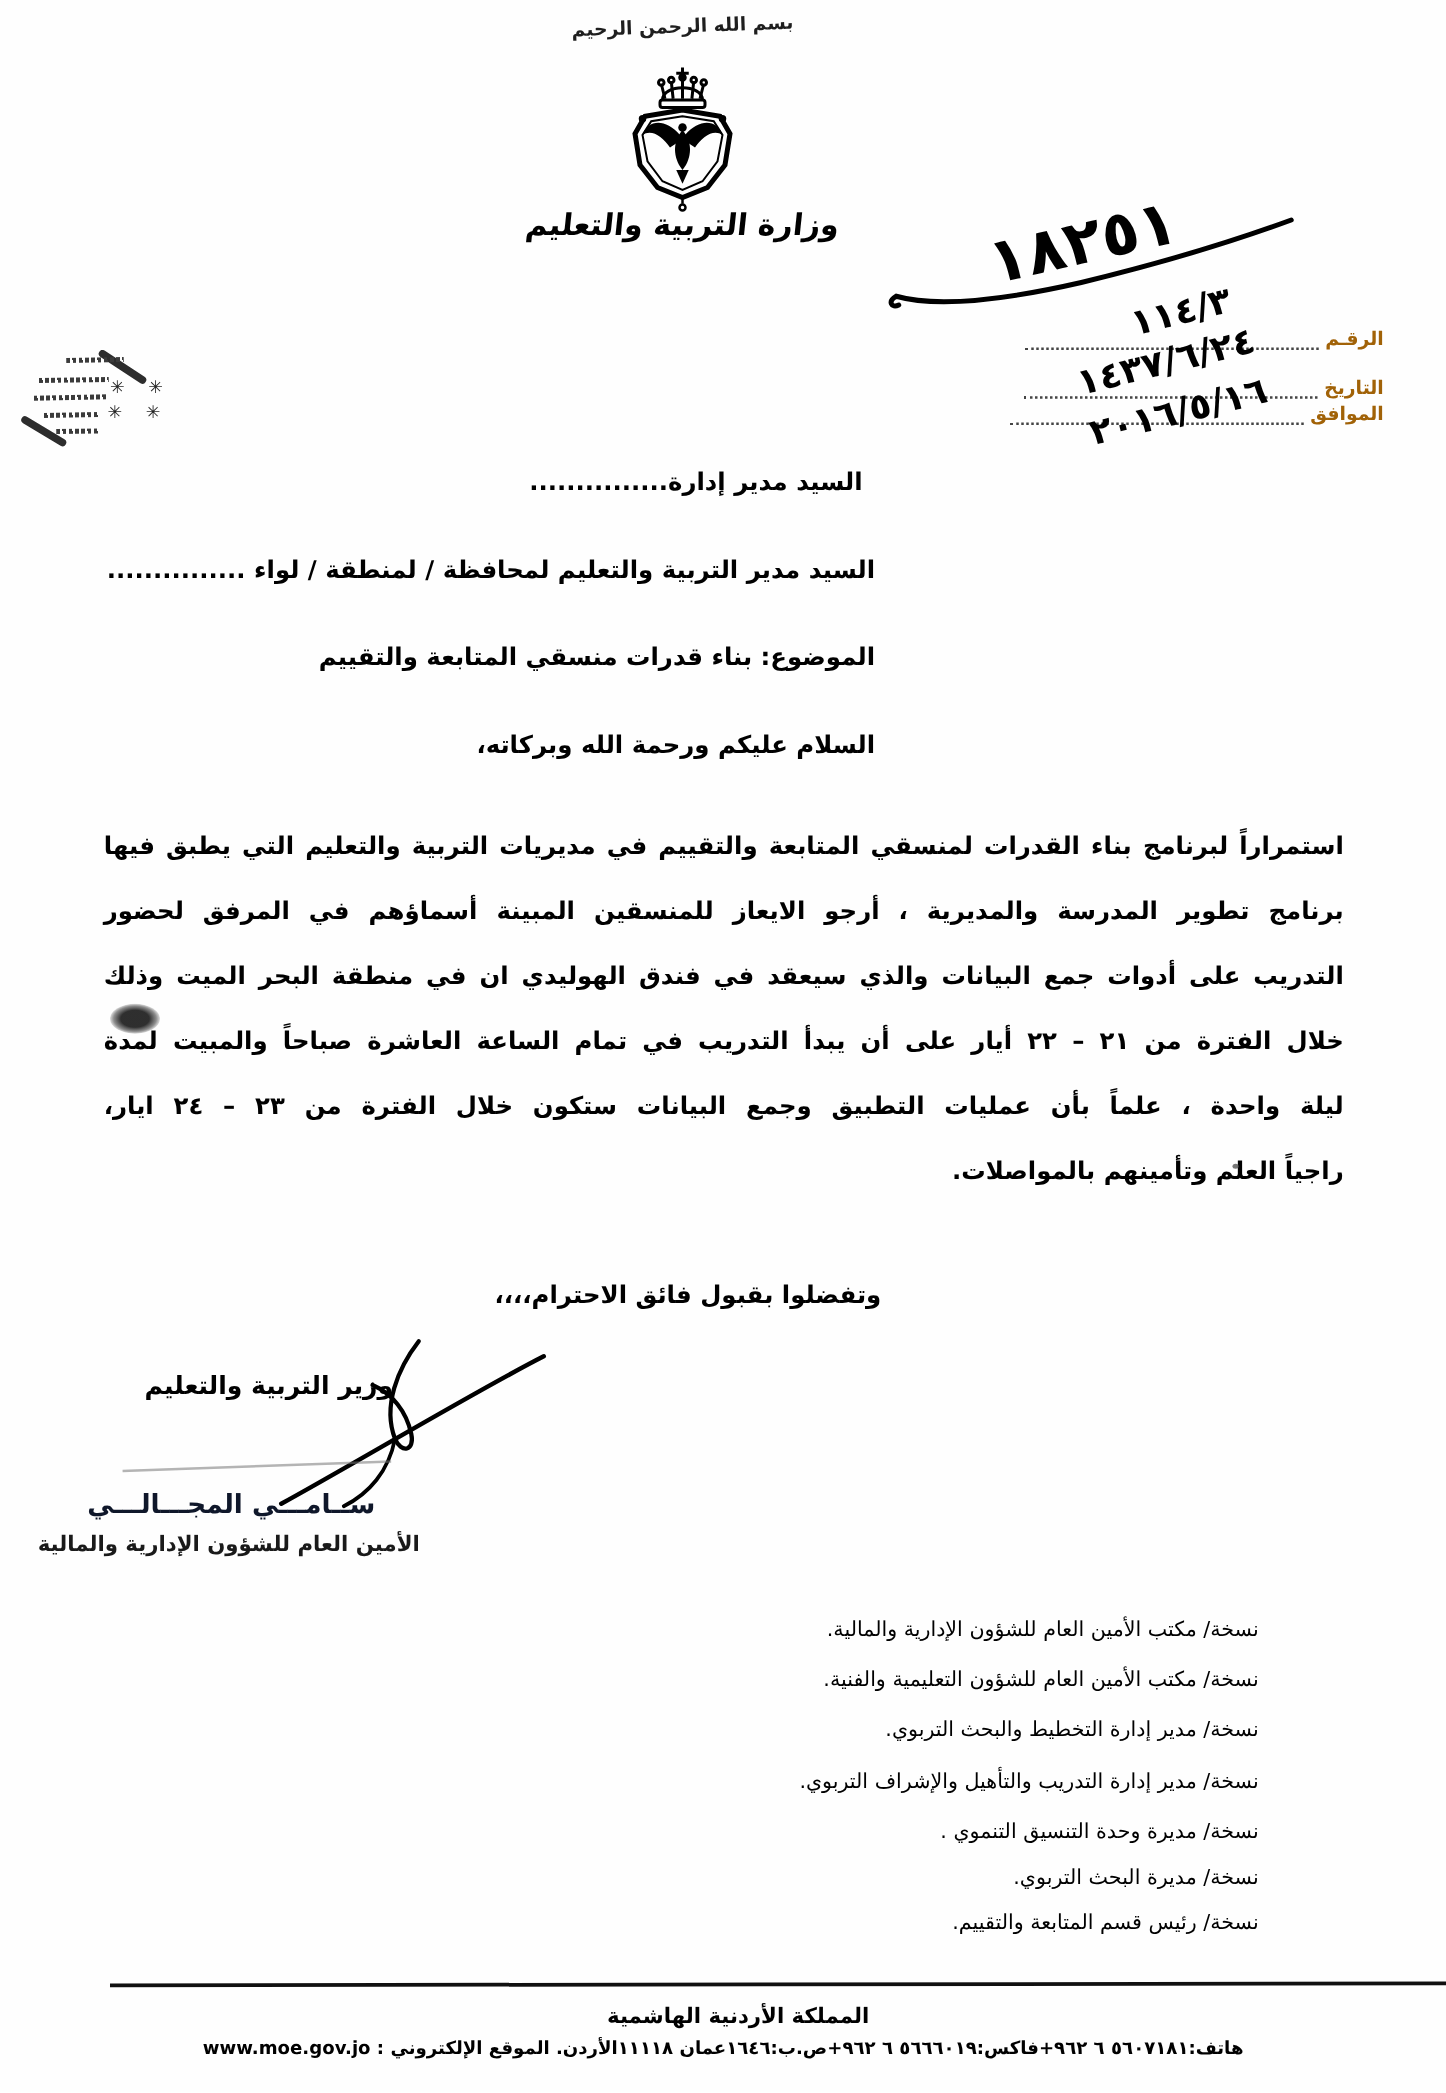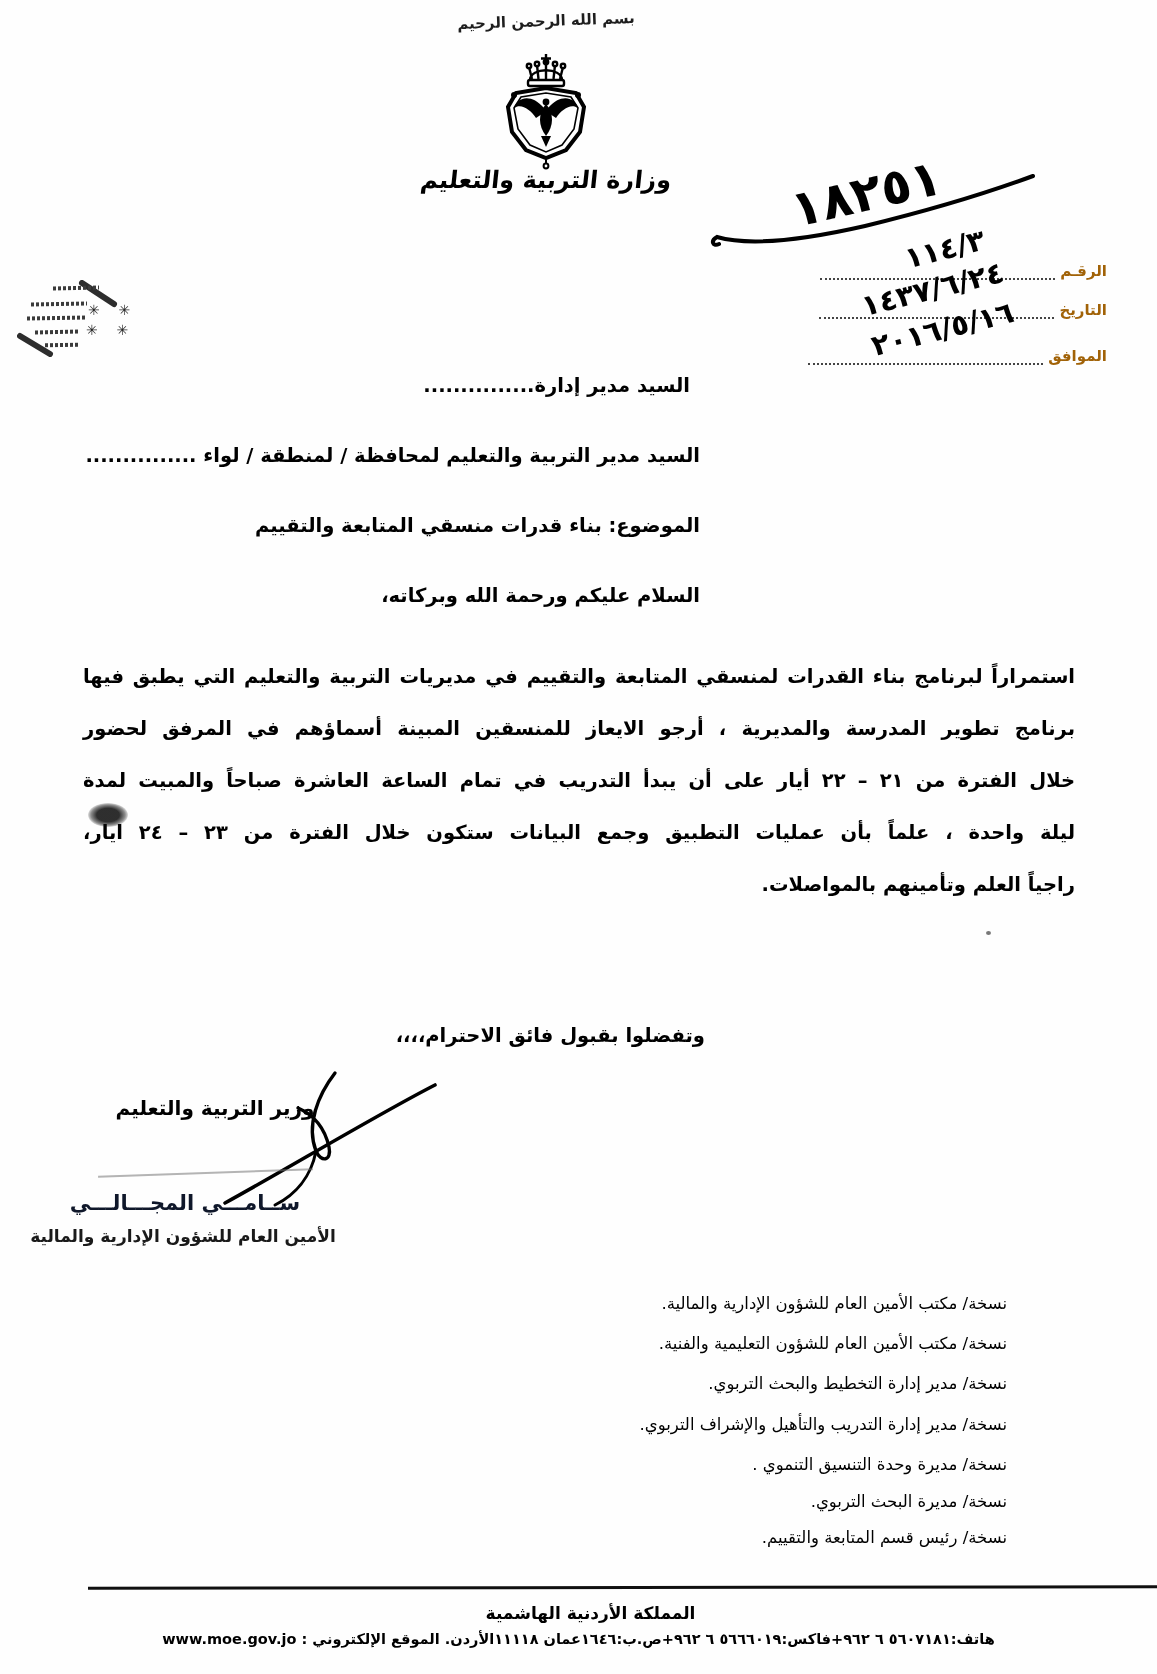--- a/index.html
+++ b/index.html
@@ -87,21 +87,21 @@
   </div>
 
   <div class="abs ref-row" style="top:262px;">
     <span class="ref-label">الرقـم</span>
     <span class="ref-dots"></span>
   </div>
   <div class="abs ref-row" style="top:301px;">
     <span class="ref-label">التاريخ</span>
     <span class="ref-dots"></span>
   </div>
-  <div class="abs ref-row" style="top:347px;">
+  <div class="abs ref-row" style="top:322px;">
     <span class="ref-label">الموافق</span>
     <span class="ref-dots"></span>
   </div>
   <div class="abs hw ref-val" style="top:232px;right:172px;">١١٤/٣</div>
   <div class="abs hw ref-val" style="top:272px;right:152px;">١٤٣٧/٦/٢٤</div>
   <div class="abs hw ref-val" style="top:312px;right:142px;">٢٠١٦/٥/١٦</div>
 
   <div class="abs stamp">
     <svg class="abs" style="left:0;top:0;" width="195" height="115" viewBox="0 0 195 115" xmlns="http://www.w3.org/2000/svg">
       <path d="M67 33 L99 54" stroke="#1c1c1c" stroke-width="6" stroke-linecap="round"></path>
@@ -117,20 +117,21 @@
   </div>
 
   <div class="abs addr" style="top:374px;right:467px;">السيد مدير إدارة...............</div>
   <div class="abs addr" style="top:444px;right:457px;">السيد مدير التربية والتعليم لمحافظة / لمنطقة / لواء ...............</div>
   <div class="abs addr" style="top:514px;right:457px;">الموضوع: بناء قدرات منسقي المتابعة والتقييم</div>
   <div class="abs addr" style="top:584px;right:457px;">السلام عليكم ورحمة الله وبركاته،</div>
 
   <div class="abs body-wrap">
     <div class="body-line">استمراراً لبرنامج بناء القدرات لمنسقي المتابعة والتقييم في مديريات التربية والتعليم التي يطبق فيها</div>
     <div class="body-line">برنامج تطوير المدرسة والمديرية ، أرجو الايعاز للمنسقين المبينة أسماؤهم في المرفق لحضور</div>
+    <div class="body-line">التدريب على أدوات جمع البيانات والذي سيعقد في فندق الهوليدي ان في منطقة البحر الميت وذلك</div>
     <div class="body-line">خلال الفترة من ٢١ – ٢٢ أيار على أن يبدأ التدريب في تمام الساعة العاشرة صباحاً والمبيت لمدة</div>
     <div class="body-line">ليلة واحدة ، علماً بأن عمليات التطبيق وجمع البيانات ستكون خلال الفترة من ٢٣ – ٢٤ ايار،</div>
     <div class="body-line last">راجياً العلم  وتأمينهم بالمواصلات.</div>
   </div>
 
   <div class="abs smudge"></div>
   <div class="abs speck"></div>
 
   <div class="abs closing">وتفضلوا بقبول فائق الاحترام،،،،</div>
 

